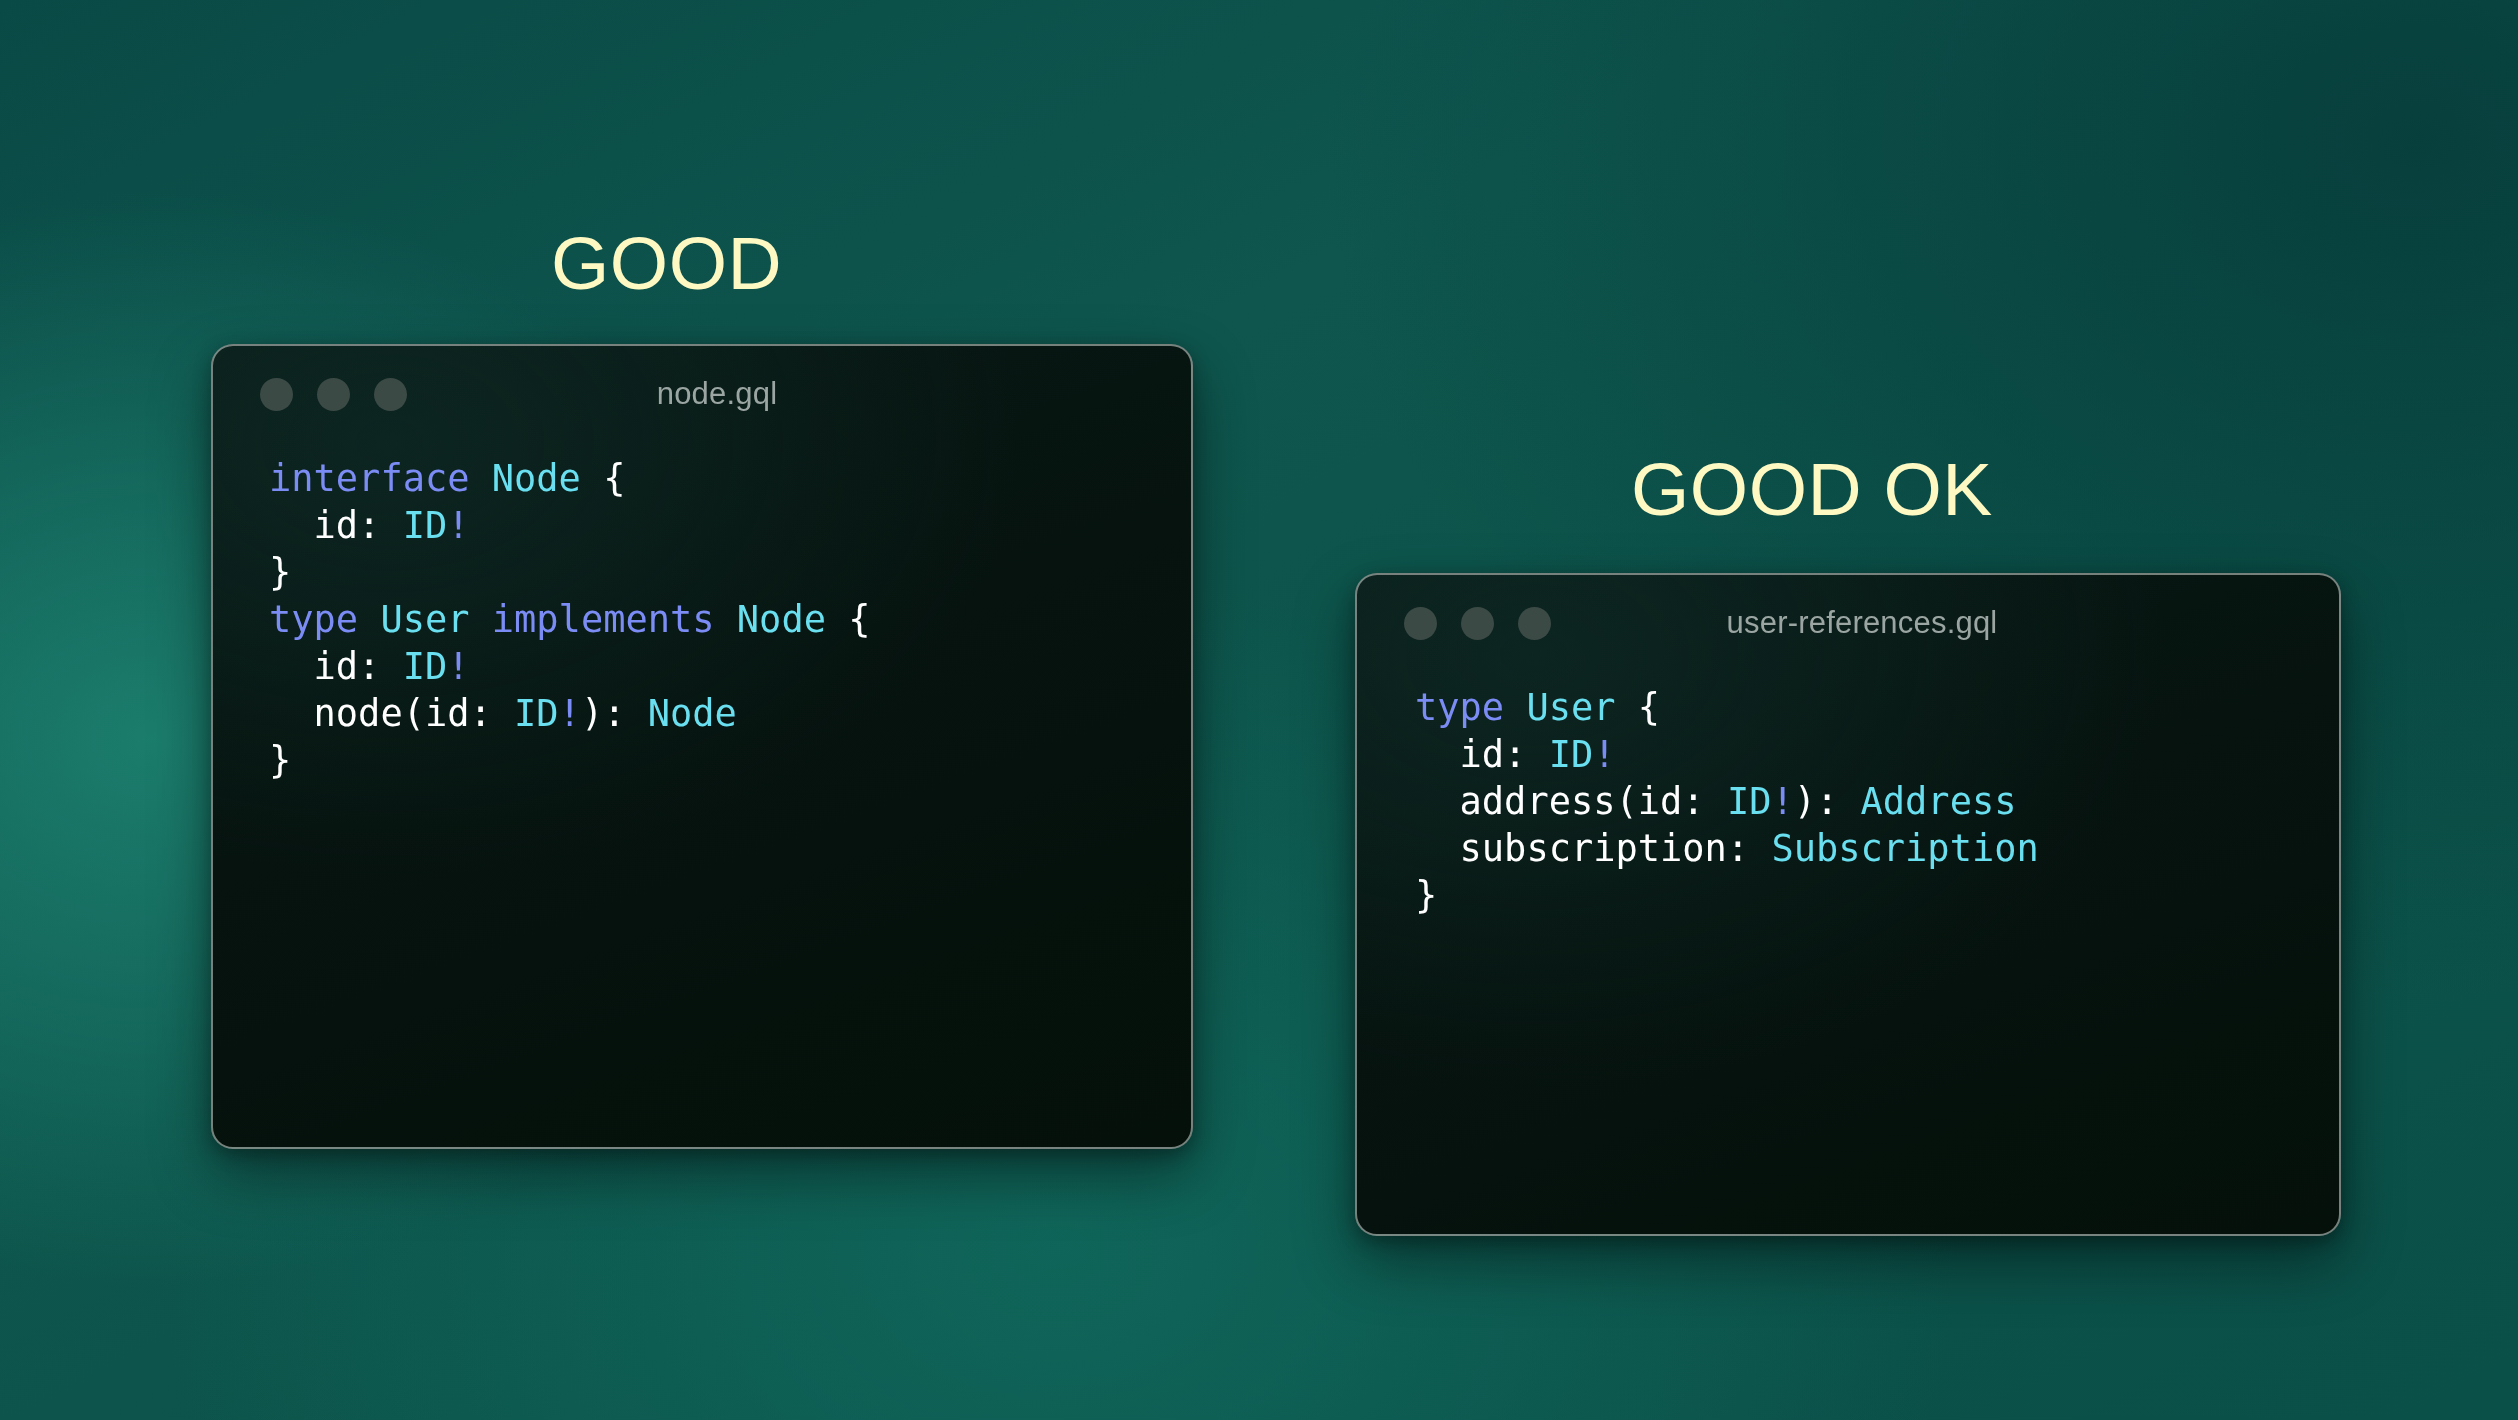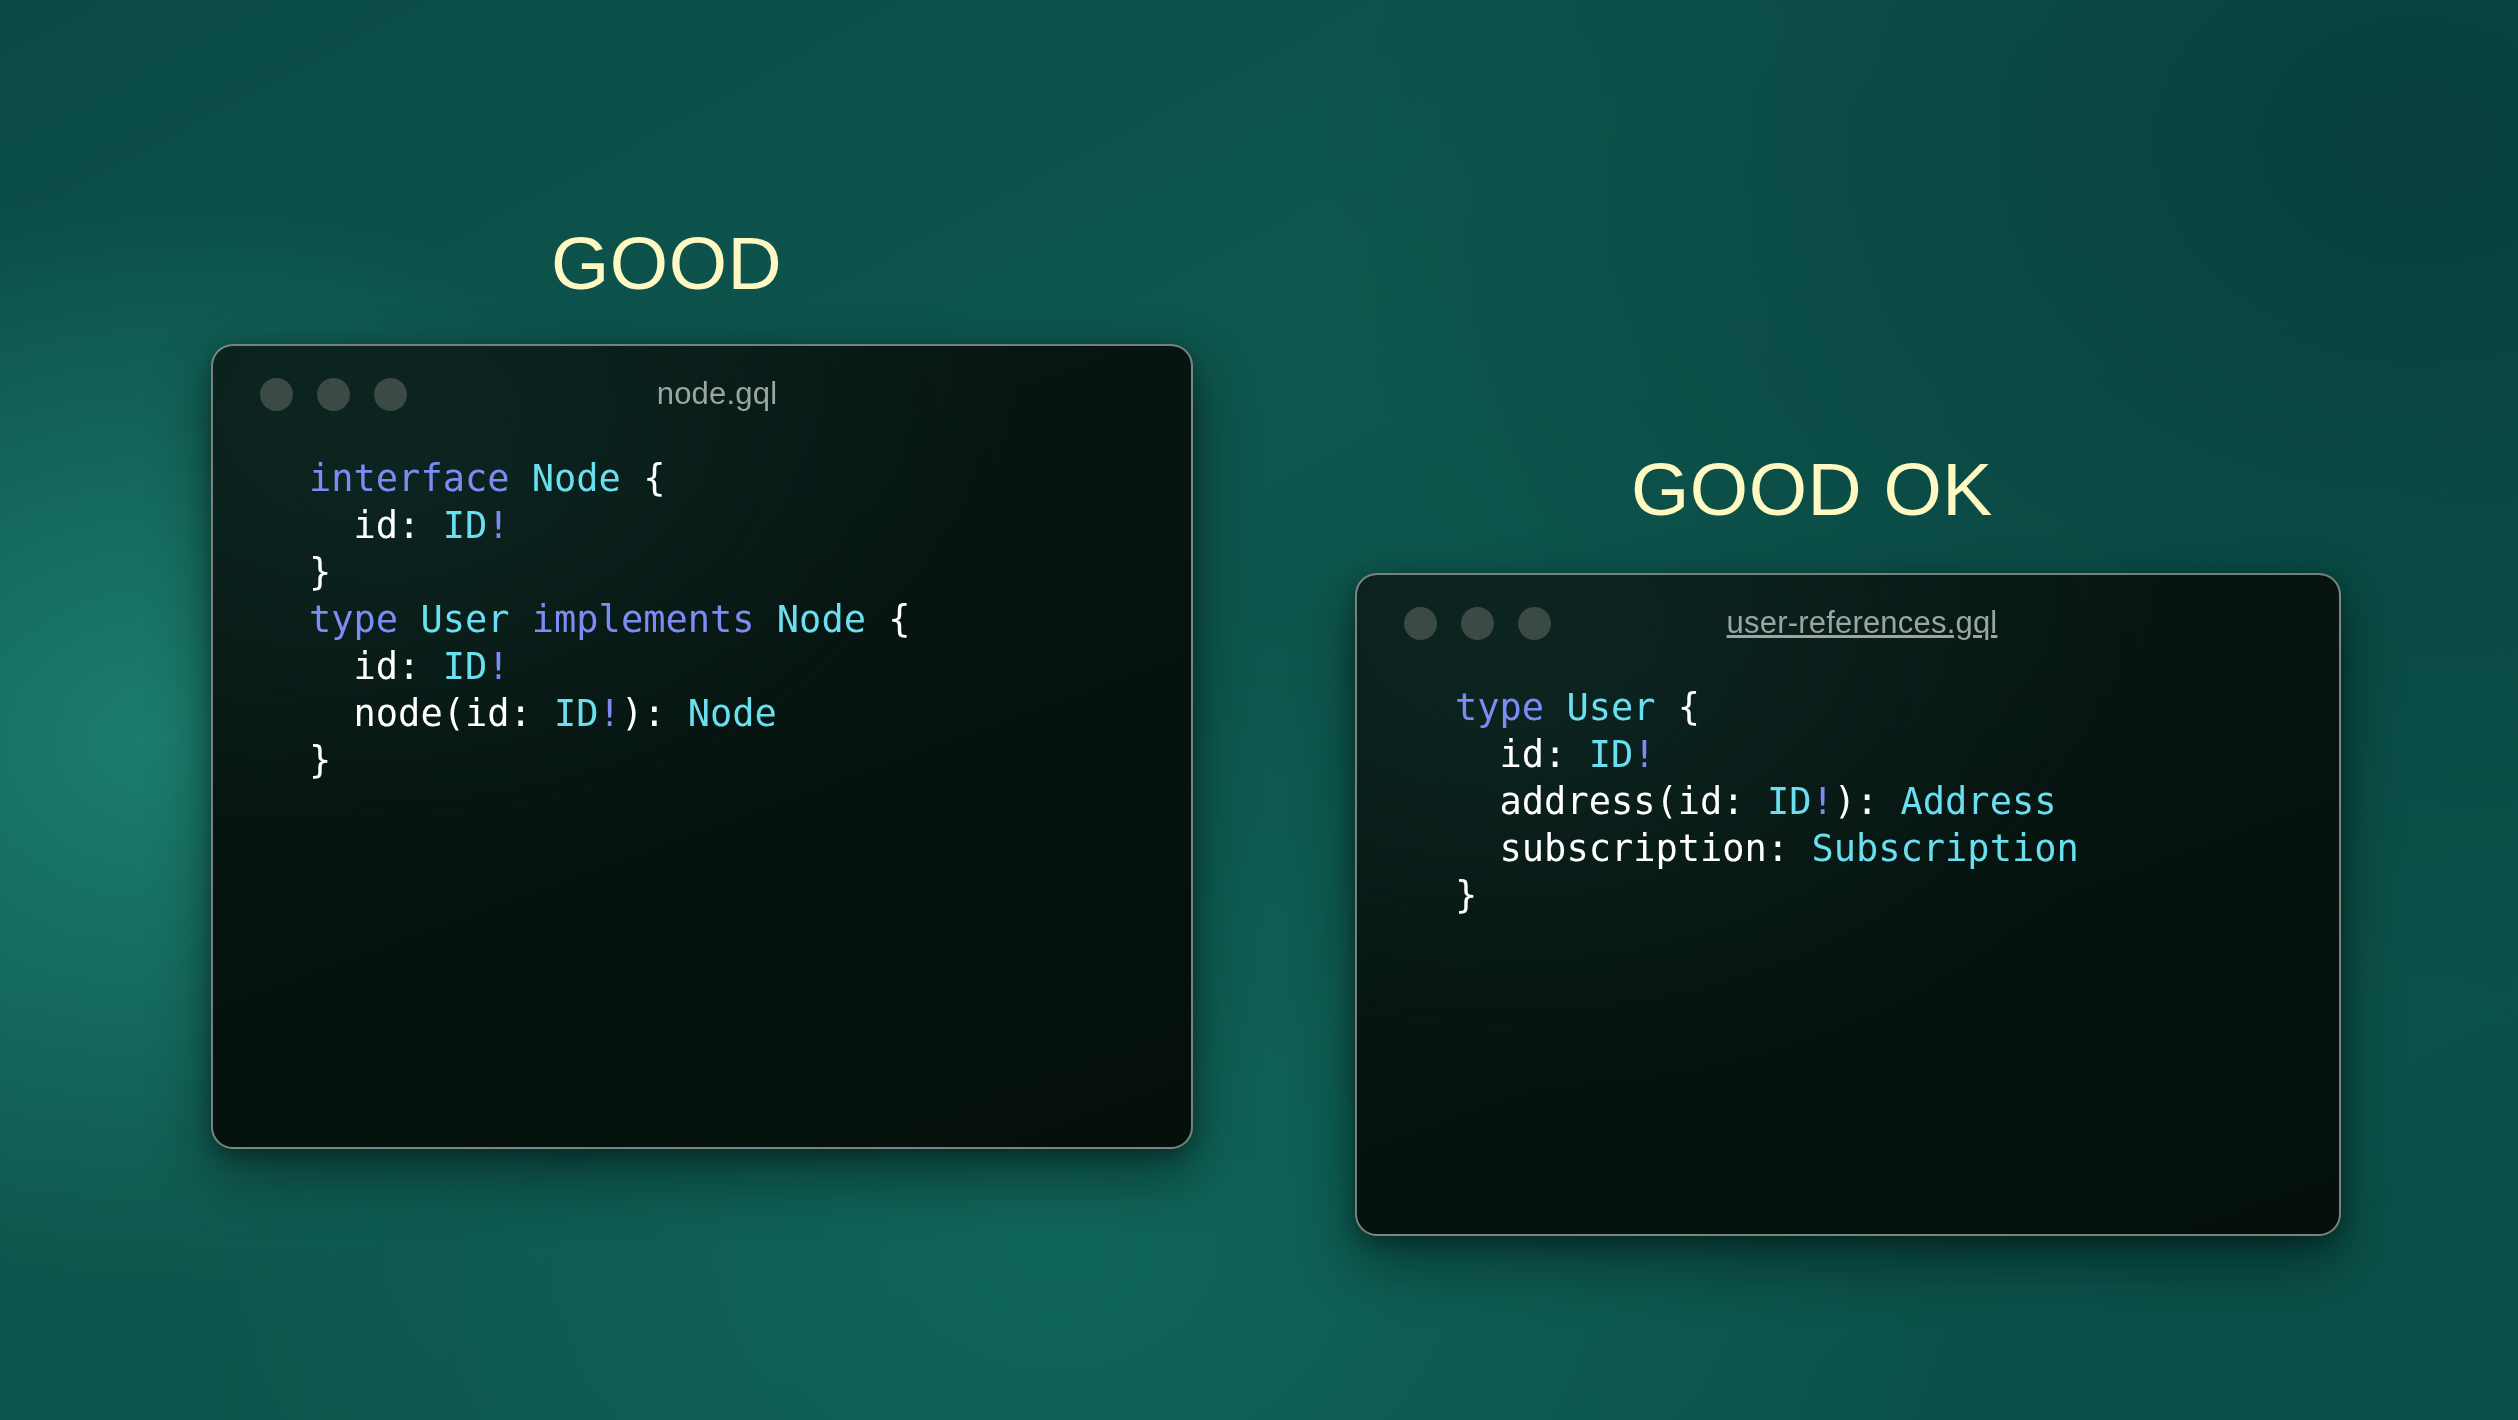--- a/index.html
+++ b/index.html
@@ -70,34 +70,34 @@
     position:absolute;
     left:0; right:0;
     text-align:center;
     color:#9ba6a3;
     font-size:31px;
     font-family:"Liberation Sans", sans-serif;
     letter-spacing:0.2px;
     pointer-events:none;
   }
   #window-good .window-filename   { padding-left:30px; }
-  #window-alsook .window-filename { padding-left:28px;text-decoration:underline; }
+  #window-alsook .window-filename { padding-left:28px; }
 
   
   .code-body {
     font-family:"DejaVu Sans Mono", monospace;
     font-size:37px;
     line-height:1.26;
     white-space:pre;
     color:#ffffff;
   }
   #window-good .code-body   { padding:14px 0 0 56px; }
   #window-alsook .code-body { padding:14px 16px 0 58px; }
 
-  .code-line { display:block; height:47px;margin-left:40px; }
+  .code-line { display:block; height:47px; }
 
   .tok-kw   { color:#7b8cf5; }
   .tok-type { color:#69dff0; }
   .tok-plain{ color:#ffffff; }
   .tok-bang { color:#7b8cf5; }
 </style>
 </head>
 <body>
 
 <div class="heading" id="heading-good">GOOD</div>

